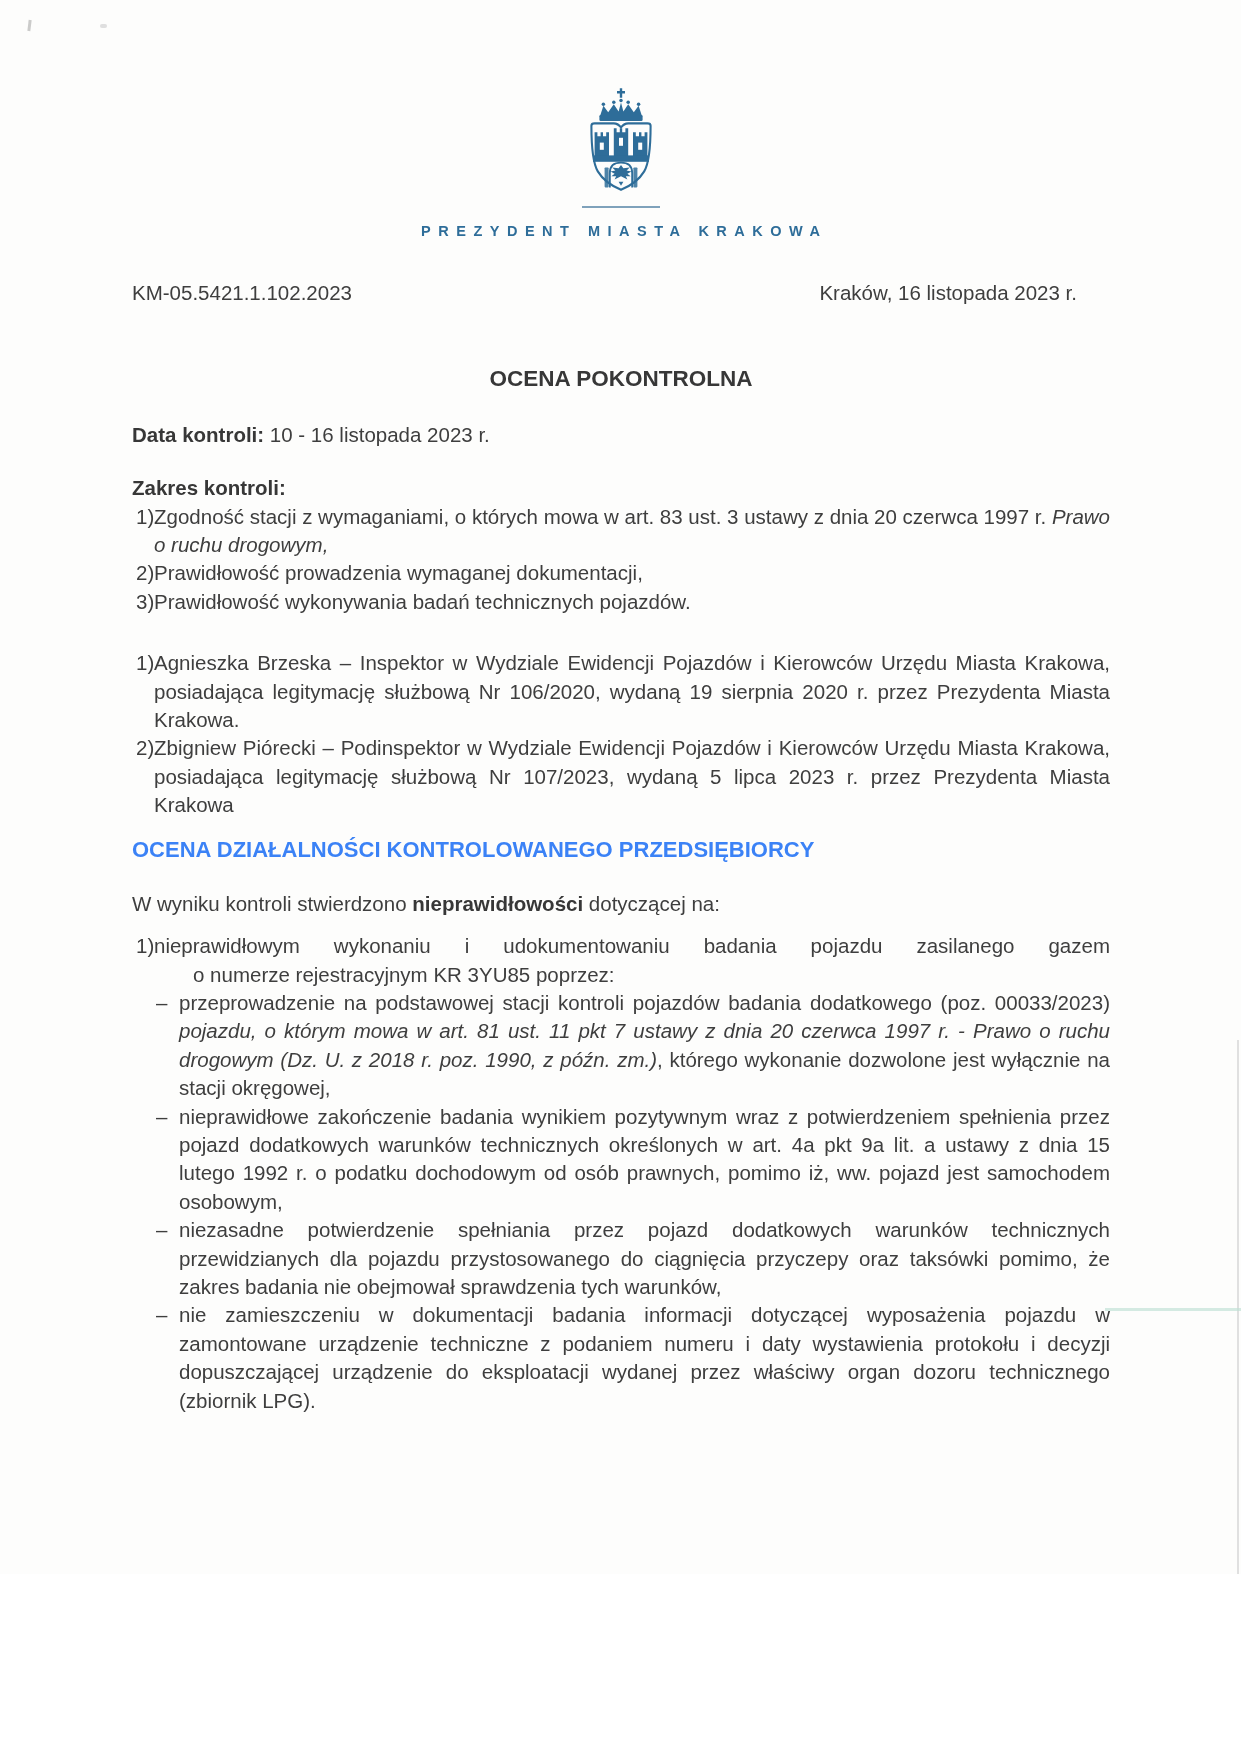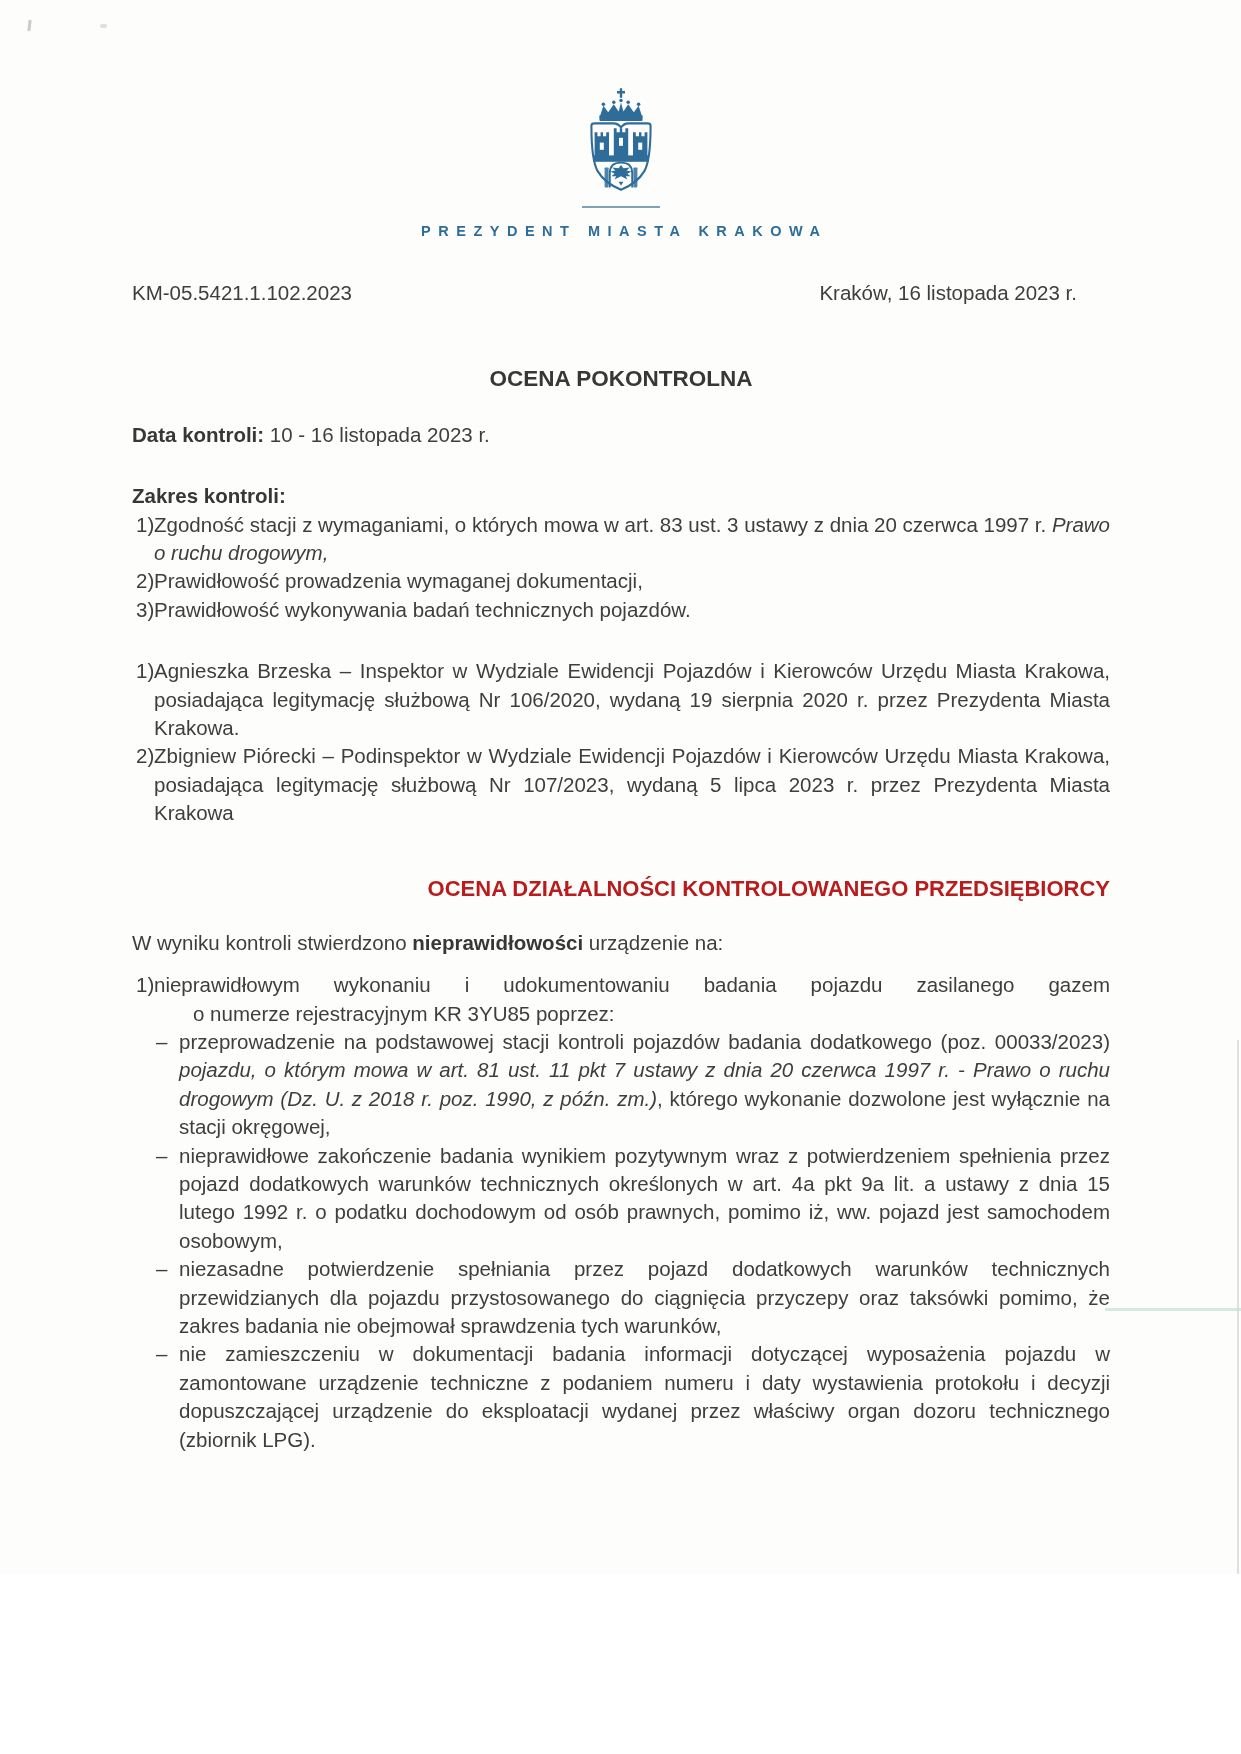--- a/index.html
+++ b/index.html
@@ -21,27 +21,27 @@
     text-align: center; margin-top: 9px; font-size: 14.5px; font-weight: 700;
     letter-spacing: 7.5px; padding-left: 7.5px; color: #2e6d99;
   }
 
   
   .meta-row { display: flex; justify-content: space-between; margin-top: 34px; }
   .meta-row .date { margin-right: 33px; }
 
   
   .doc-title { text-align: center; font-size: 22.5px; line-height: 30px; font-weight: 700; color: #373737; margin-top: 56px; }
-  .doc-title2 { text-align: right; font-size: 22px; line-height: 30px; font-weight: 700; color: #b91c1c; margin-top: 46px; }
+  .doc-title2 { text-align: left; font-size: 22px; line-height: 30px; font-weight: 700; color: #3b82f6; margin-top: 15px; }
 
   b, .b { font-weight: 700; color: #373737; }
   .just { text-align: justify; }
   .block { margin-top: 27px; }
   .block-date { margin-top: 27px; }
-  .block-scope { margin-top: 33px; }
+  .block-scope { margin-top: 25px; }
   .block-inspectors { margin-top: 33px; }
   .intro { margin-top: 25px; }
   .finding { margin-top: 14px; }
 
   ol.num-list { list-style: none; }
   .n-item { position: relative; padding-left: 22px; }
   .n-item .num { position: absolute; left: 4px; top: 0; }
   .d-item { position: relative; padding-left: 25px; }
   .d-item .dash { position: absolute; left: 2px; top: 0; }
   .line-just { display: block; text-align: justify; text-align-last: justify; }
@@ -150,21 +150,21 @@
         </li>
         <li class="n-item">
           <span class="num">2)</span>
           <div class="li-body just">Zbigniew Piórecki – Podinspektor w Wydziale Ewidencji Pojazdów i Kierowców Urzędu Miasta Krakowa, posiadająca legitymację służbową Nr 107/2023, wydaną 5 lipca 2023 r. przez Prezydenta Miasta Krakowa</div>
         </li>
       </ol>
     </section>
 
     <div class="doc-title2">OCENA DZIAŁALNOŚCI KONTROLOWANEGO PRZEDSIĘBIORCY</div>
 
-    <p class="intro"><span>W wyniku kontroli stwierdzono </span><b>nieprawidłowości</b><span> urządzenie na:</span></p>
+    <p class="intro"><span>W wyniku kontroli stwierdzono </span><b>nieprawidłowości</b><span> dotyczącej na:</span></p>
 
     <div class="finding n-item">
       <span class="num">1)</span>
       <div class="li-body">
         <span class="line-just">nieprawidłowym wykonaniu i udokumentowaniu badania pojazdu zasilanego gazem</span>
         <span class="line">o numerze rejestracyjnym KR 3YU85 poprzez:</span>
         <div class="dash-list">
           <div class="d-item">
             <span class="dash">–</span>
             <div class="li-body just"><span>przeprowadzenie na podstawowej stacji kontroli pojazdów badania dodatkowego (poz. 00033/2023) </span><i>pojazdu, o którym mowa w art. 81 ust. 11 pkt 7 ustawy z dnia 20 czerwca 1997 r. - Prawo o ruchu drogowym (Dz. U. z 2018 r. poz. 1990, z późn. zm.)</i><span>, którego wykonanie dozwolone jest wyłącznie na stacji okręgowej,</span></div>

